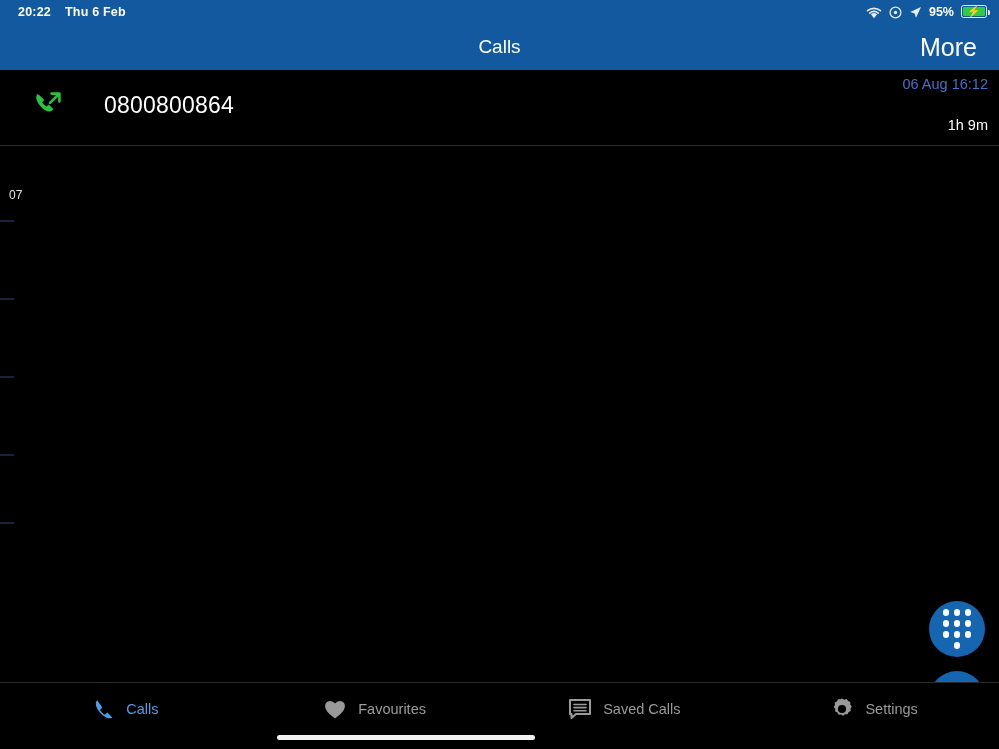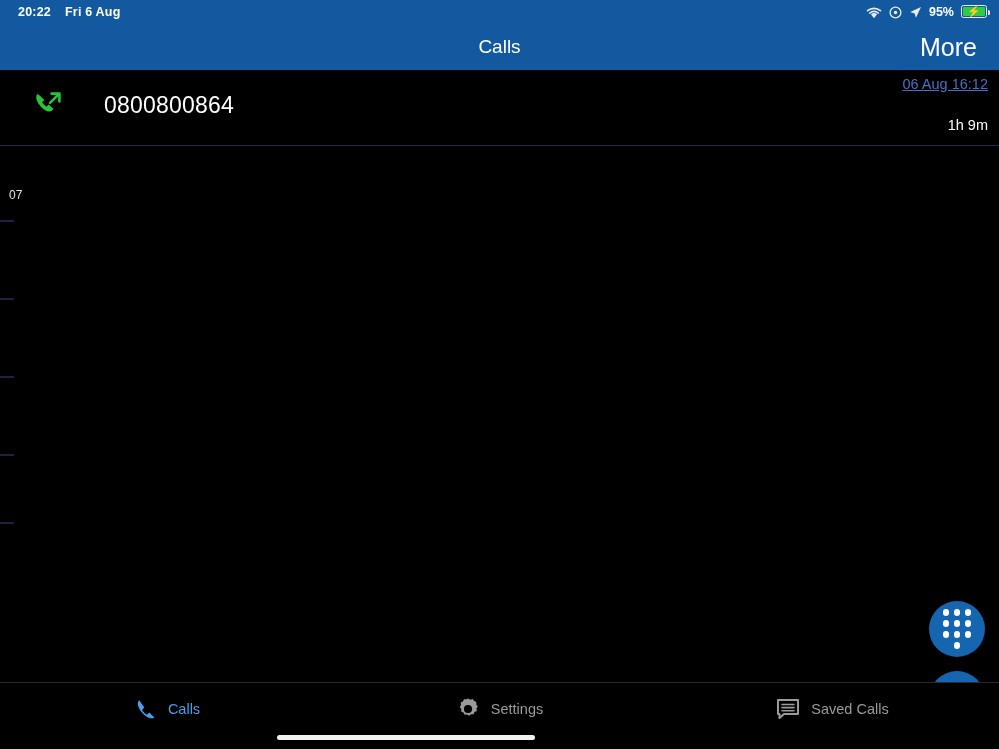--- a/index.html
+++ b/index.html
@@ -95,21 +95,21 @@
     position:absolute; left:9px; top:118px;
     font-size:12px; color:#dfe3e8;
   }
   .call-number {
     position:absolute; left:104px; top:22px;
     font-size:23px; color:#ffffff;
     letter-spacing:.2px;
   }
   .call-date {
     position:absolute; right:11px; top:6px;
-    font-size:14.5px; color:#4a6fc4;text-decoration:underline;
+    font-size:14.5px; color:#4a6fc4;
   }
   .call-duration {
     position:absolute; right:11px; bottom:12px;
     font-size:14.5px; color:#ffffff;
   }
 
   
   .ghost-sep {
     position:absolute; left:0;
     width:14px; height:1.5px;
@@ -168,21 +168,21 @@
   }
 </style>
 </head>
 <body>
 
 <div id="app">
 
   <div class="statusbar">
     <div class="sb-left">
       <span>20:22</span>
-      <span>Fri 6 Aug</span>
+      <span>Thu 6 Feb</span>
     </div>
     <div class="sb-spacer"></div>
     <div class="sb-right">
       <span class="sb-icon">
         <svg width="16" height="13" viewBox="0 0 16 13">
           <path d="M8 12.2 L4.9 8.3 a4.8 4.8 0 0 1 6.2 0 Z" fill="#e8ecf2"></path>
           <path d="M1.6 4.6 A10 10 0 0 1 14.4 4.6" stroke="#e8ecf2" stroke-width="1.7" fill="none" stroke-linecap="round"></path>
           <path d="M3.7 7.1 A7 7 0 0 1 12.3 7.1" stroke="#e8ecf2" stroke-width="1.6" fill="none" stroke-linecap="round"></path>
         </svg>
       </span>
@@ -261,36 +261,44 @@
 
     <div class="navitem active">
       <span class="navicon">
         <svg width="24" height="24" viewBox="0 0 24 24">
           <path d="M6.2 3.2 C4.6 4.6 4.3 7.5 5.8 10.7 c1.6 3.5 4.6 7 8.1 9.1 3.2 1.9 6 2 7.4.6 l-5-5 -2.4 2.3 c-1.8-1-3.8-3-4.9-4.8 l2.3-2.4 Z" fill="#4a9eea"></path>
         </svg>
       </span>
       <span class="nav-label">Calls</span>
     </div>
 
+    <div class="navitem">
+      <span class="navicon">
+        <svg width="24" height="22" viewBox="0 0 24 22">
+          <path d="M12 20.5 C3 14 1 9.5 2.6 5.8 4.2 2.1 9.3 2 12 5.6 14.7 2 19.8 2.1 21.4 5.8 23 9.5 21 14 12 20.5 Z" fill="#9a9a9a"></path>
+        </svg>
+      </span>
+      <span class="nav-label">Favourites</span>
+    </div>
+
+    <div class="navitem">
+      <span class="navicon">
+        <svg width="24" height="22" viewBox="0 0 24 22">
+          <path d="M2 2 H22 V16 H8 L3.5 20 V16 H2 Z" stroke="#9a9a9a" stroke-width="2" fill="none" stroke-linejoin="round"></path>
+          <path d="M6 6.5 H18 M6 9.6 H18 M6 12.7 H18" stroke="#9a9a9a" stroke-width="1.6" stroke-linecap="round"></path>
+        </svg>
+      </span>
+      <span class="nav-label">Saved Calls</span>
+    </div>
 
     <div class="navitem">
       <span class="navicon">
         <svg width="24" height="24" viewBox="0 0 24 24">
           <path d="M12 1.6 l2.3 1.1 2.4-.6 1.4 2 2.3 .9 -.2 2.5 1.6 1.9 -1.3 2.1 .3 2.4 -2.2 1.2 -1.1 2.2 -2.5-.1 -1.9 1.6 -2.1-1.3 -2.4 .3 -1.2-2.2 -2.2-1.1 .1-2.5 -1.6-1.9 1.3-2.1 -.3-2.4 2.2-1.2 1.1-2.2 2.5 .1 Z" fill="#9a9a9a"></path>
           <circle cx="12" cy="12" r="4.1" fill="#000"></circle>
         </svg>
       </span>
       <span class="nav-label">Settings</span>
     </div>
-
-    <div class="navitem">
-      <span class="navicon">
-        <svg width="24" height="22" viewBox="0 0 24 22">
-          <path d="M2 2 H22 V16 H8 L3.5 20 V16 H2 Z" stroke="#9a9a9a" stroke-width="2" fill="none" stroke-linejoin="round"></path>
-          <path d="M6 6.5 H18 M6 9.6 H18 M6 12.7 H18" stroke="#9a9a9a" stroke-width="1.6" stroke-linecap="round"></path>
-        </svg>
-      </span>
-      <span class="nav-label">Saved Calls</span>
-    </div>
   </div>
 
   <div class="home-indicator"></div>
 </div>
 
 </body></html>

